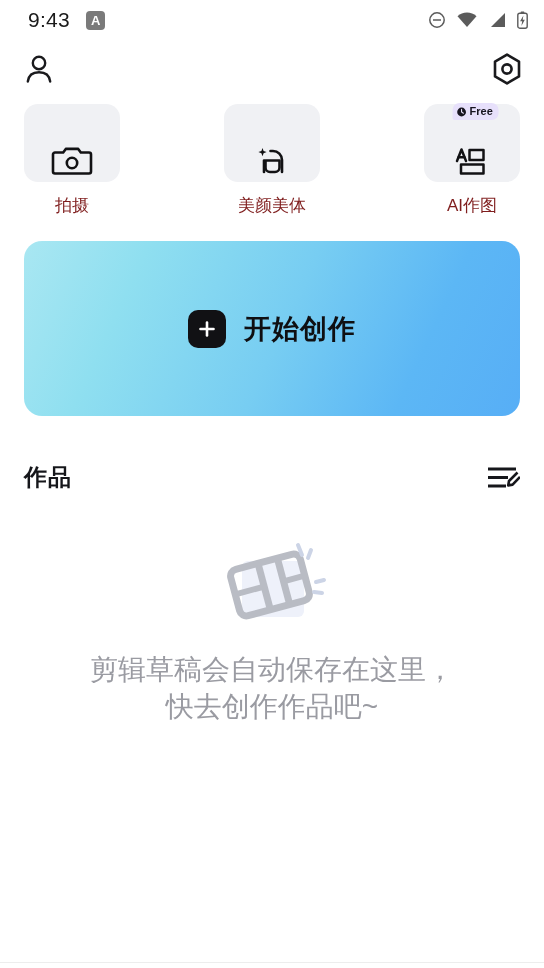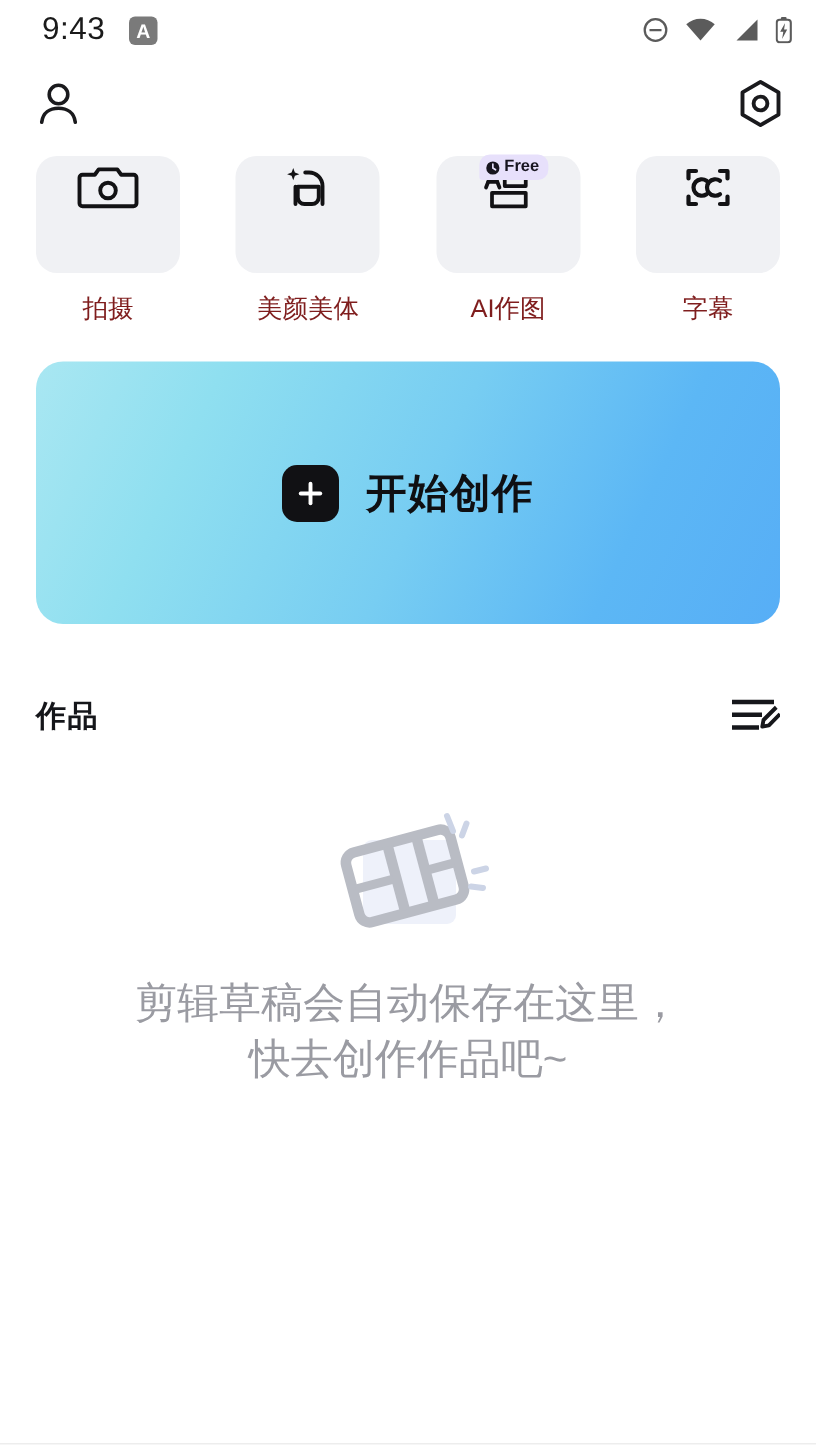--- a/index.html
+++ b/index.html
@@ -34,21 +34,21 @@
   .appbar svg { display:block; }
 
   
   .tiles {
     display:flex; justify-content:space-between;
     padding:6px 24px 0 24px;
   }
   .tile { width:96px; display:flex; flex-direction:column; align-items:center; }
   .tile-box {
     position:relative; width:96px; height:78px; border-radius:14px;
-    background:#f0f1f4; display:flex; align-items:flex-start; justify-content:center;
+    background:#f0f1f4; display:flex; align-items:flex-end; justify-content:center;
   }
   .tile-box svg { display:block; }
   .tile-label {
     margin-top:12px; font-size:17px; color:#7f1d1d; white-space:nowrap;
   }
   .free-badge {
     position:absolute; top:-1px; left:50%; transform:translateX(-42%);
     display:flex; align-items:center; gap:3px;
     background:#e7e0fb; border-radius:7px 7px 7px 2px;
     padding:1px 6px 1px 4px; height:17px;
@@ -66,21 +66,21 @@
     width:38px; height:38px; border-radius:10px; background:#111114;
     display:flex; align-items:center; justify-content:center;
   }
   .banner-text { font-size:27px; font-weight:700; color:#0f0f12; letter-spacing:1px; }
 
   
   .works-head {
     margin-top:30px; padding:0 24px;
     display:flex; align-items:center; justify-content:space-between;
   }
-  .works-title { font-size:20px; font-weight:700; color:#15161a; letter-spacing:1px; }
+  .works-title { font-size:23px; font-weight:700; color:#15161a; letter-spacing:1px; }
   .works-head svg { display:block; }
 
   
   .empty { margin-top:40px; display:flex; flex-direction:column; align-items:center; }
   .empty-art { width:120px; height:100px; position:relative; }
   .empty-text {
     margin-top:18px; width:380px; text-align:center;
     font-size:28px; line-height:37px; color:#9a9ba2;
   }
 
@@ -185,35 +185,20 @@
             <path d="M6 21 L10.5 9.5 L15 21" fill="none" stroke="#121214" stroke-width="2.5" stroke-linecap="round" stroke-linejoin="round"></path>
             <line x1="7.6" y1="17.2" x2="13.4" y2="17.2" stroke="#121214" stroke-width="2.5" stroke-linecap="round"></line>
             <path d="M18.5 10 h14 v10 h-14 z" fill="none" stroke="#121214" stroke-width="2.5" stroke-linejoin="round"></path>
             <path d="M10 24.5 h22.5 v9 h-22.5 z" fill="none" stroke="#121214" stroke-width="2.5" stroke-linejoin="round"></path>
           </svg>
         </span>
       </div>
       <div class="tile-label">AI作图</div>
     </div>
 
-    <div class="tile">
-      <div class="tile-box">
-        <span>
-          <svg width="42" height="42" viewBox="0 0 42 42">
-            <path d="M8 15 V10 h5" fill="none" stroke="#121214" stroke-width="2.8" stroke-linecap="round" stroke-linejoin="round"></path>
-            <path d="M34 15 V10 h-5" fill="none" stroke="#121214" stroke-width="2.8" stroke-linecap="round" stroke-linejoin="round"></path>
-            <path d="M8 27 V32 h5" fill="none" stroke="#121214" stroke-width="2.8" stroke-linecap="round" stroke-linejoin="round"></path>
-            <path d="M34 27 V32 h-5" fill="none" stroke="#121214" stroke-width="2.8" stroke-linecap="round" stroke-linejoin="round"></path>
-            <path d="M20 16.5 a5.5 5.5 0 1 0 0 9" fill="none" stroke="#121214" stroke-width="2.8" stroke-linecap="round"></path>
-            <path d="M29 16.5 a5.5 5.5 0 1 0 0 9" fill="none" stroke="#121214" stroke-width="2.8" stroke-linecap="round"></path>
-          </svg>
-        </span>
-      </div>
-      <div class="tile-label">字幕</div>
-    </div>
 
 
   </div>
 
   <div class="banner-wrap">
     <div class="banner">
       <span class="plus-box">
         <svg width="22" height="22" viewBox="0 0 22 22">
           <line x1="11" y1="4.5" x2="11" y2="17.5" stroke="#fff" stroke-width="2.6" stroke-linecap="round"></line>
           <line x1="4.5" y1="11" x2="17.5" y2="11" stroke="#fff" stroke-width="2.6" stroke-linecap="round"></line>

